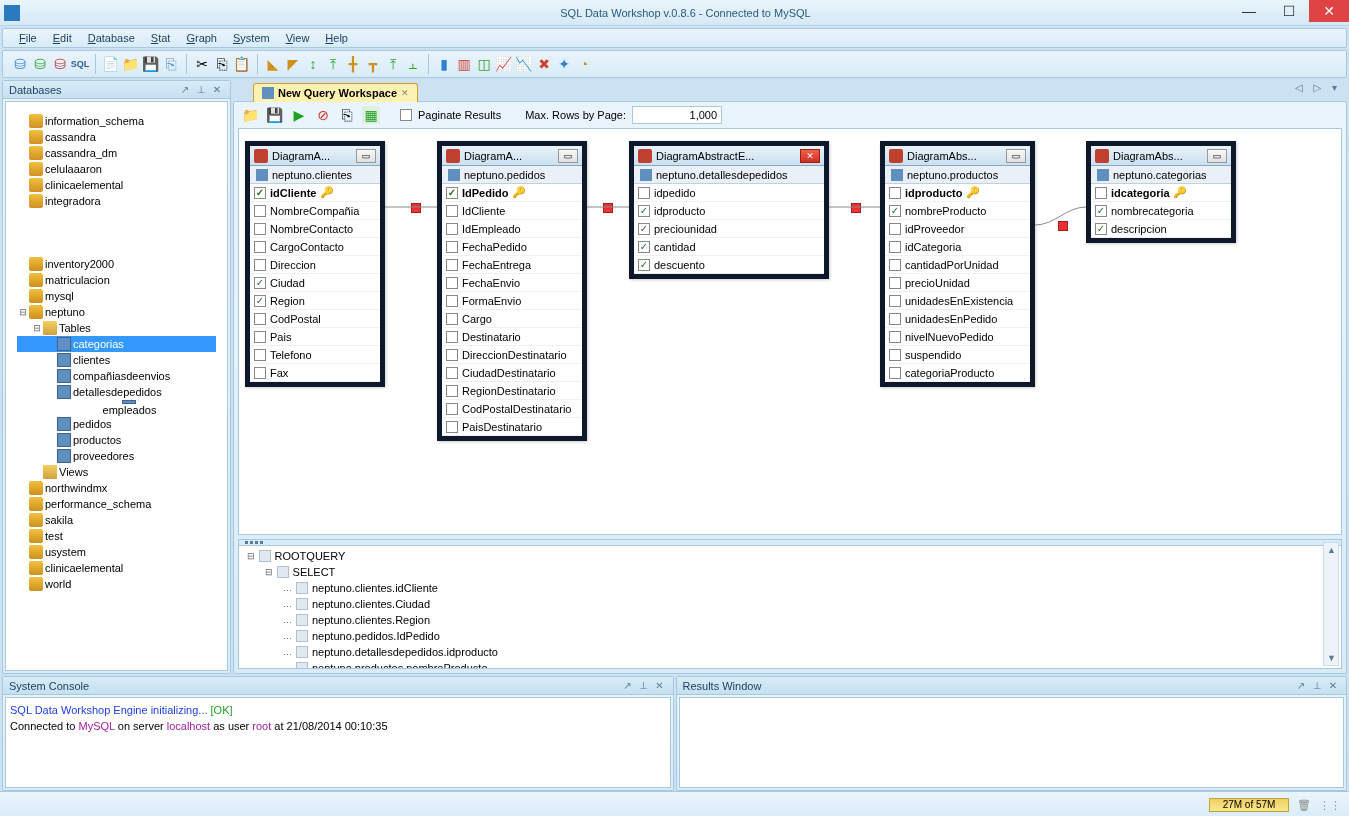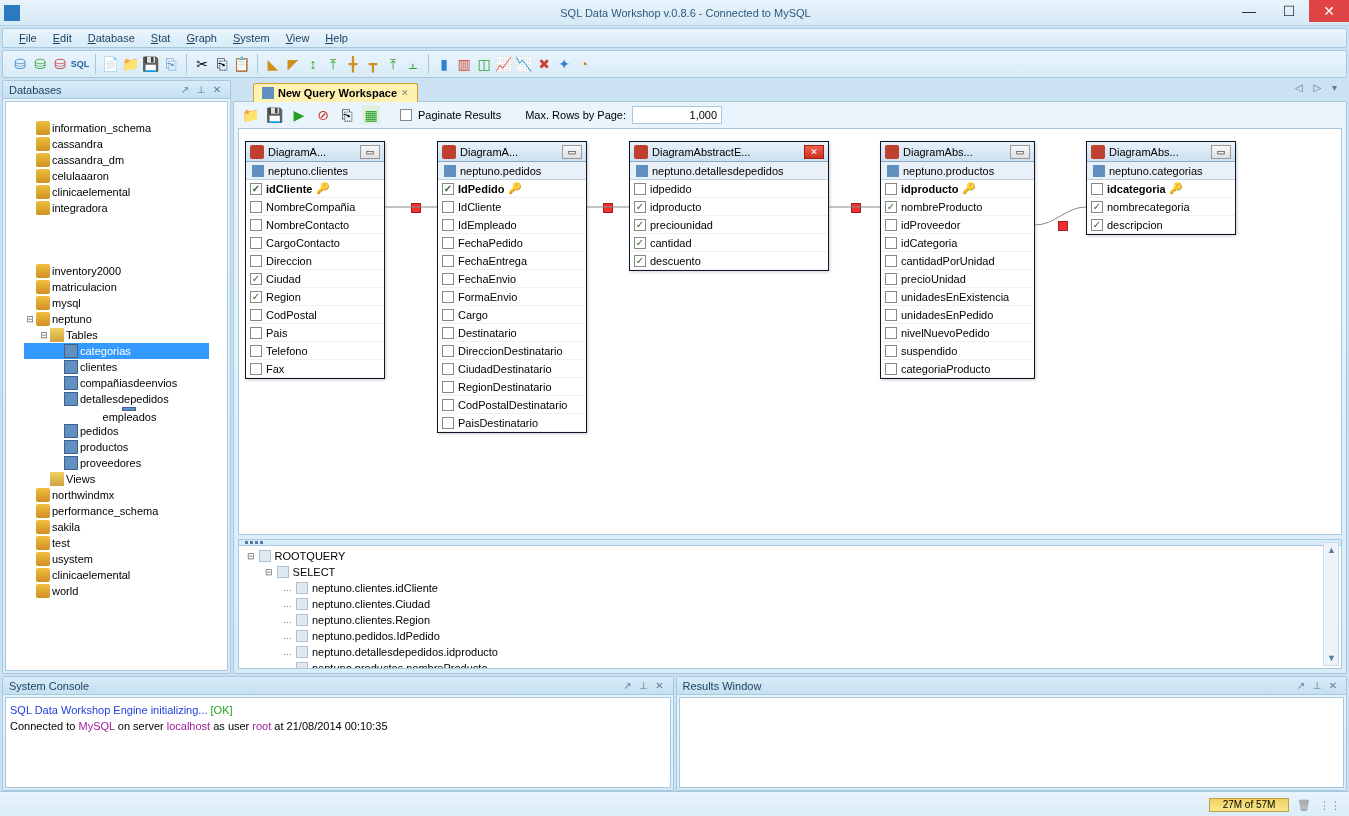--- a/index.html
+++ b/index.html
@@ -15,39 +15,39 @@
 .menubar span u{text-decoration:underline}
 .toolbar{background:linear-gradient(#eaf4fc,#d8ecf8);height:28px;display:flex;align-items:center;padding:2px 8px;border:1px solid #a8c8e0;margin:0 2px 2px 2px;border-radius:2px;gap:2px}
 .ticon{width:18px;height:18px;display:inline-flex;align-items:center;justify-content:center;font-size:14px}
 .tsep{width:1px;height:20px;background:#a8c8e0;margin:0 4px}
 .main{display:flex;height:594px;padding:0 2px;gap:2px}
 .panel{background:linear-gradient(#eaf4fc,#d8ecf8);border:1px solid #a8c8e0;border-radius:2px;display:flex;flex-direction:column}
 .panel-hdr{height:18px;display:flex;align-items:center;padding:0 6px;background:linear-gradient(#d8ecf8,#c5e0f0);border-bottom:1px solid #a8c8e0;font-size:11px;color:#1a3d5c}
 .panel-hdr .spacer{flex:1}
 .panel-hdr .pbtn{width:14px;height:14px;margin-left:2px;color:#5a7a9c;font-size:10px;text-align:center;line-height:14px}
 .sidebar{width:229px}
-.tree{flex:1;background:#fff;border:1px solid #a8c8e0;margin:2px;overflow:auto;padding:18px}
+.tree{flex:1;background:#fff;border:1px solid #a8c8e0;margin:2px;overflow:auto;padding:11px}
 .tnode{display:flex;align-items:center;height:16px;padding:0 2px;white-space:nowrap}
 .tnode .exp{width:12px;color:#666;font-size:9px;text-align:center}
 .tnode .ic{width:14px;height:14px;margin-right:2px;display:inline-block}
 .ic-db{background:linear-gradient(#f0c040,#d09020);border-radius:2px}
 .ic-fold{background:linear-gradient(#f0d060,#d0a040);border-radius:1px}
 .ic-tbl{background:#6090c0;border:1px solid #406090}
 .tnode.sel{background:#3399ff;color:#fff}
 .center{flex:1;display:flex;flex-direction:column}
 .tabbar{height:22px;display:flex;align-items:flex-end;padding-left:20px;position:relative}
 .tabbar .arrs{position:absolute;right:6px;top:2px;color:#5a7a9c;font-size:10px;letter-spacing:4px}
 .tab{background:#fff2b0;border:1px solid #d0a030;border-bottom:none;padding:3px 8px;border-radius:3px 3px 0 0;display:flex;align-items:center;gap:4px;font-weight:bold}
 .tab .tx{font-size:9px;color:#888;font-weight:normal}
 .workspace{flex:1;background:linear-gradient(#eaf4fc,#d8ecf8);border:1px solid #a8c8e0;border-radius:2px;margin-top:-1px;display:flex;flex-direction:column;overflow:hidden}
 .ws-toolbar{height:26px;display:flex;align-items:center;padding:4px 8px;gap:6px;position:relative;z-index:5}
 .ws-toolbar .chk{width:12px;height:12px;border:1px solid #888;background:#fff}
 .ws-toolbar input{width:90px;text-align:right;border:1px solid #a8c8e0;padding:1px 4px;height:18px}
 .diagram{flex:1;background:#fff;border:1px solid #a8c8e0;margin:0 4px;position:relative;overflow:hidden}
-.dwin{position:absolute;background:#84cc16;border:1px solid #0f172a;box-shadow:1px 1px 3px rgba(0,0,0,0.2)}
+.dwin{position:absolute;background:#84cc16;border:5px solid #0f172a;box-shadow:1px 1px 3px rgba(0,0,0,0.2)}
 .dwin-title{height:20px;background:linear-gradient(#e8f2fa,#cce0f0);display:flex;align-items:center;padding:0 4px;border-bottom:1px solid #8aa8c0;gap:4px}
 .dwin-title .java{width:14px;height:14px;background:#c04030;border-radius:2px}
 .dwin-title .ttxt{flex:1;overflow:hidden;white-space:nowrap}
 .dwin-title .cls{width:20px;height:14px;border:1px solid #999;background:linear-gradient(#f8f8f8,#e0e0e0);font-size:9px;display:flex;align-items:center;justify-content:center}
 .dwin-title .cls.red{background:linear-gradient(#f06050,#d03020);color:#fff;border-color:#a02010}
 .dwin-sub{height:18px;background:#eaf0f8;border-bottom:1px solid #c0d0e0;padding:2px 6px;display:flex;align-items:center;gap:4px}
 .dwin-sub .tic{width:12px;height:12px;background:#6090c0}
 .dwin-body{background:#fff}
 .drow{height:18px;display:flex;align-items:center;padding:0 4px;gap:4px;border-bottom:1px solid #f0f0f0}
 .drow .cb{width:12px;height:12px;border:1px solid #888;background:#fff;font-size:10px;line-height:10px;text-align:center;color:#2a6a2a}

